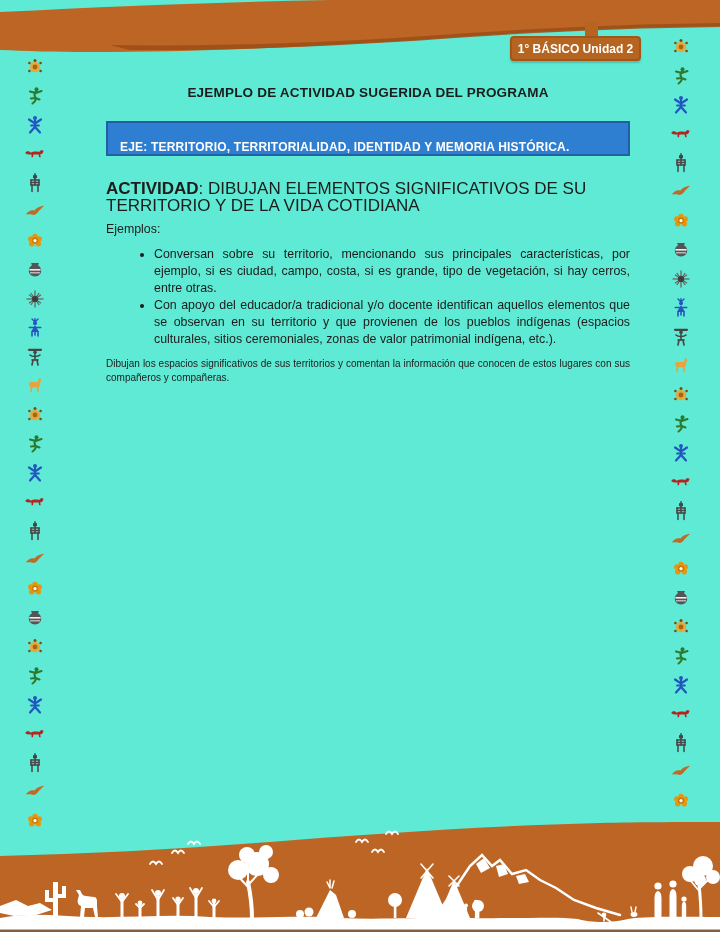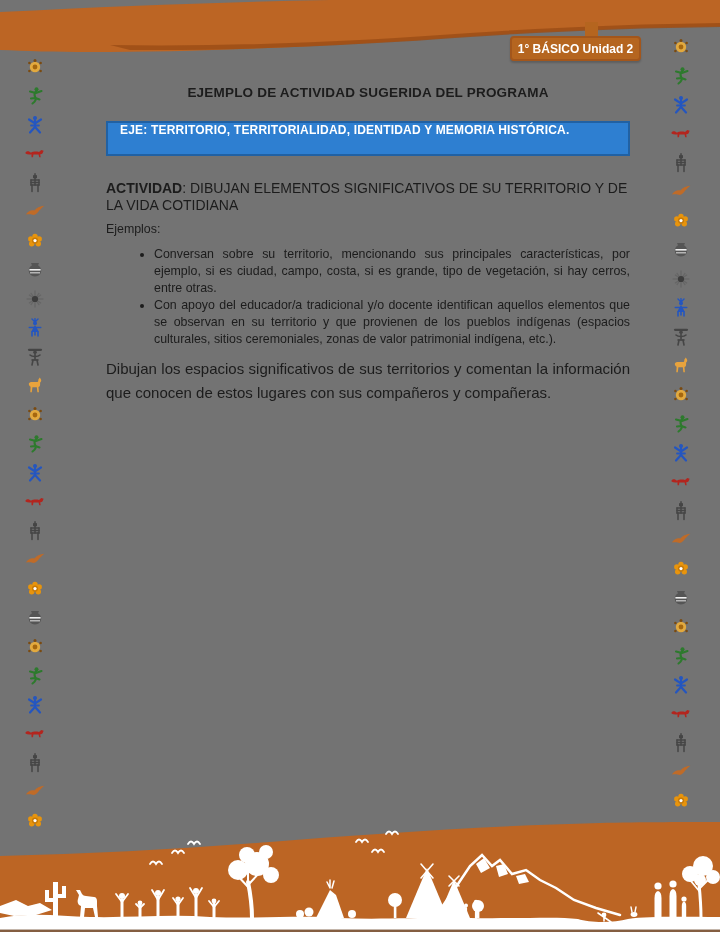--- a/index.html
+++ b/index.html
@@ -4,21 +4,21 @@
 <style>
   :root{
     --band-orange:#bc6524; --band-orange-dark:#9c4e16;
     --tab-fill:#b5651f; --tab-border:#a3561b;
     --banner-blue:#2e7fd1; --banner-blue-border:#2161a3;
     --text-color:#1c1c1c; --sil:#ffffff;
   }
   *{margin:0;padding:0;box-sizing:border-box;}
   html,body{background:#ffffff;}
   .page{
-    position:relative;width:720px;height:932px;background:#737373;
+    position:relative;width:720px;height:932px;background:#5eead4;
     overflow:hidden;font-family:"Liberation Sans",sans-serif;color:var(--text-color);text-decoration:underline;
   }
   
   .top-band{position:absolute;top:0;left:0;width:720px;height:62px;}
   .band-fill{fill:var(--band-orange);}
   .band-dark{fill:var(--band-orange-dark);}
   .tab-stem{position:absolute;left:585px;top:22px;width:13px;height:18px;background:var(--tab-fill);}
   .unit-tab{
     position:absolute;left:510px;top:36px;width:131px;height:25px;
     background:var(--tab-fill);border:2px solid var(--tab-border);border-radius:4px;
@@ -29,29 +29,29 @@
   .icon-strip{position:absolute;display:flex;flex-direction:column;gap:9px;align-items:center;width:26px;}
   .icon-strip.left{left:22px;top:57px;}
   .icon-strip.right{left:668px;top:37px;}
   .side-icon{width:22px;height:20px;display:block;}
   .side-icon svg{width:100%;height:100%;display:block;}
   
   .content{position:absolute;left:106px;top:85px;width:524px;}
   .page-title{text-align:center;font-size:13.5px;font-weight:bold;letter-spacing:.2px;margin-bottom:21px;}
   .eje-banner{
     background:var(--banner-blue);border:2px solid var(--banner-blue-border);
-    height:35px;display:flex;align-items:flex-start;padding:0 12px;margin-bottom:24px;
+    height:35px;display:flex;align-items:flex-end;padding:0 12px;margin-bottom:24px;
     color:#fff;font-weight:bold;font-size:12px;letter-spacing:.2px;
   }
-  .activity-line{font-size:14px;line-height:17px;margin-bottom:7px;}
+  .activity-line{font-size:17px;line-height:17px;margin-bottom:7px;}
   .activity-line b{font-weight:bold;}
   .examples-label{font-size:12.4px;line-height:17px;margin-bottom:8px;}
   ul.bullets{margin:0 0 9px 0;padding-left:48px;}
   ul.bullets li{font-size:12.4px;line-height:17px;text-align:justify;}
-  .closing{font-size:15px;line-height:24px;text-align:justify;}
+  .closing{font-size:10px;line-height:14px;text-align:justify;}
   
   .bottom-band{position:absolute;bottom:0;left:0;width:720px;height:110px;}
   .sil{fill:var(--sil);}
   .sil-stroke{stroke:var(--sil);fill:none;stroke-linecap:round;}
 </style>
 </head>
 <body>
 
 <div class="page">
 

